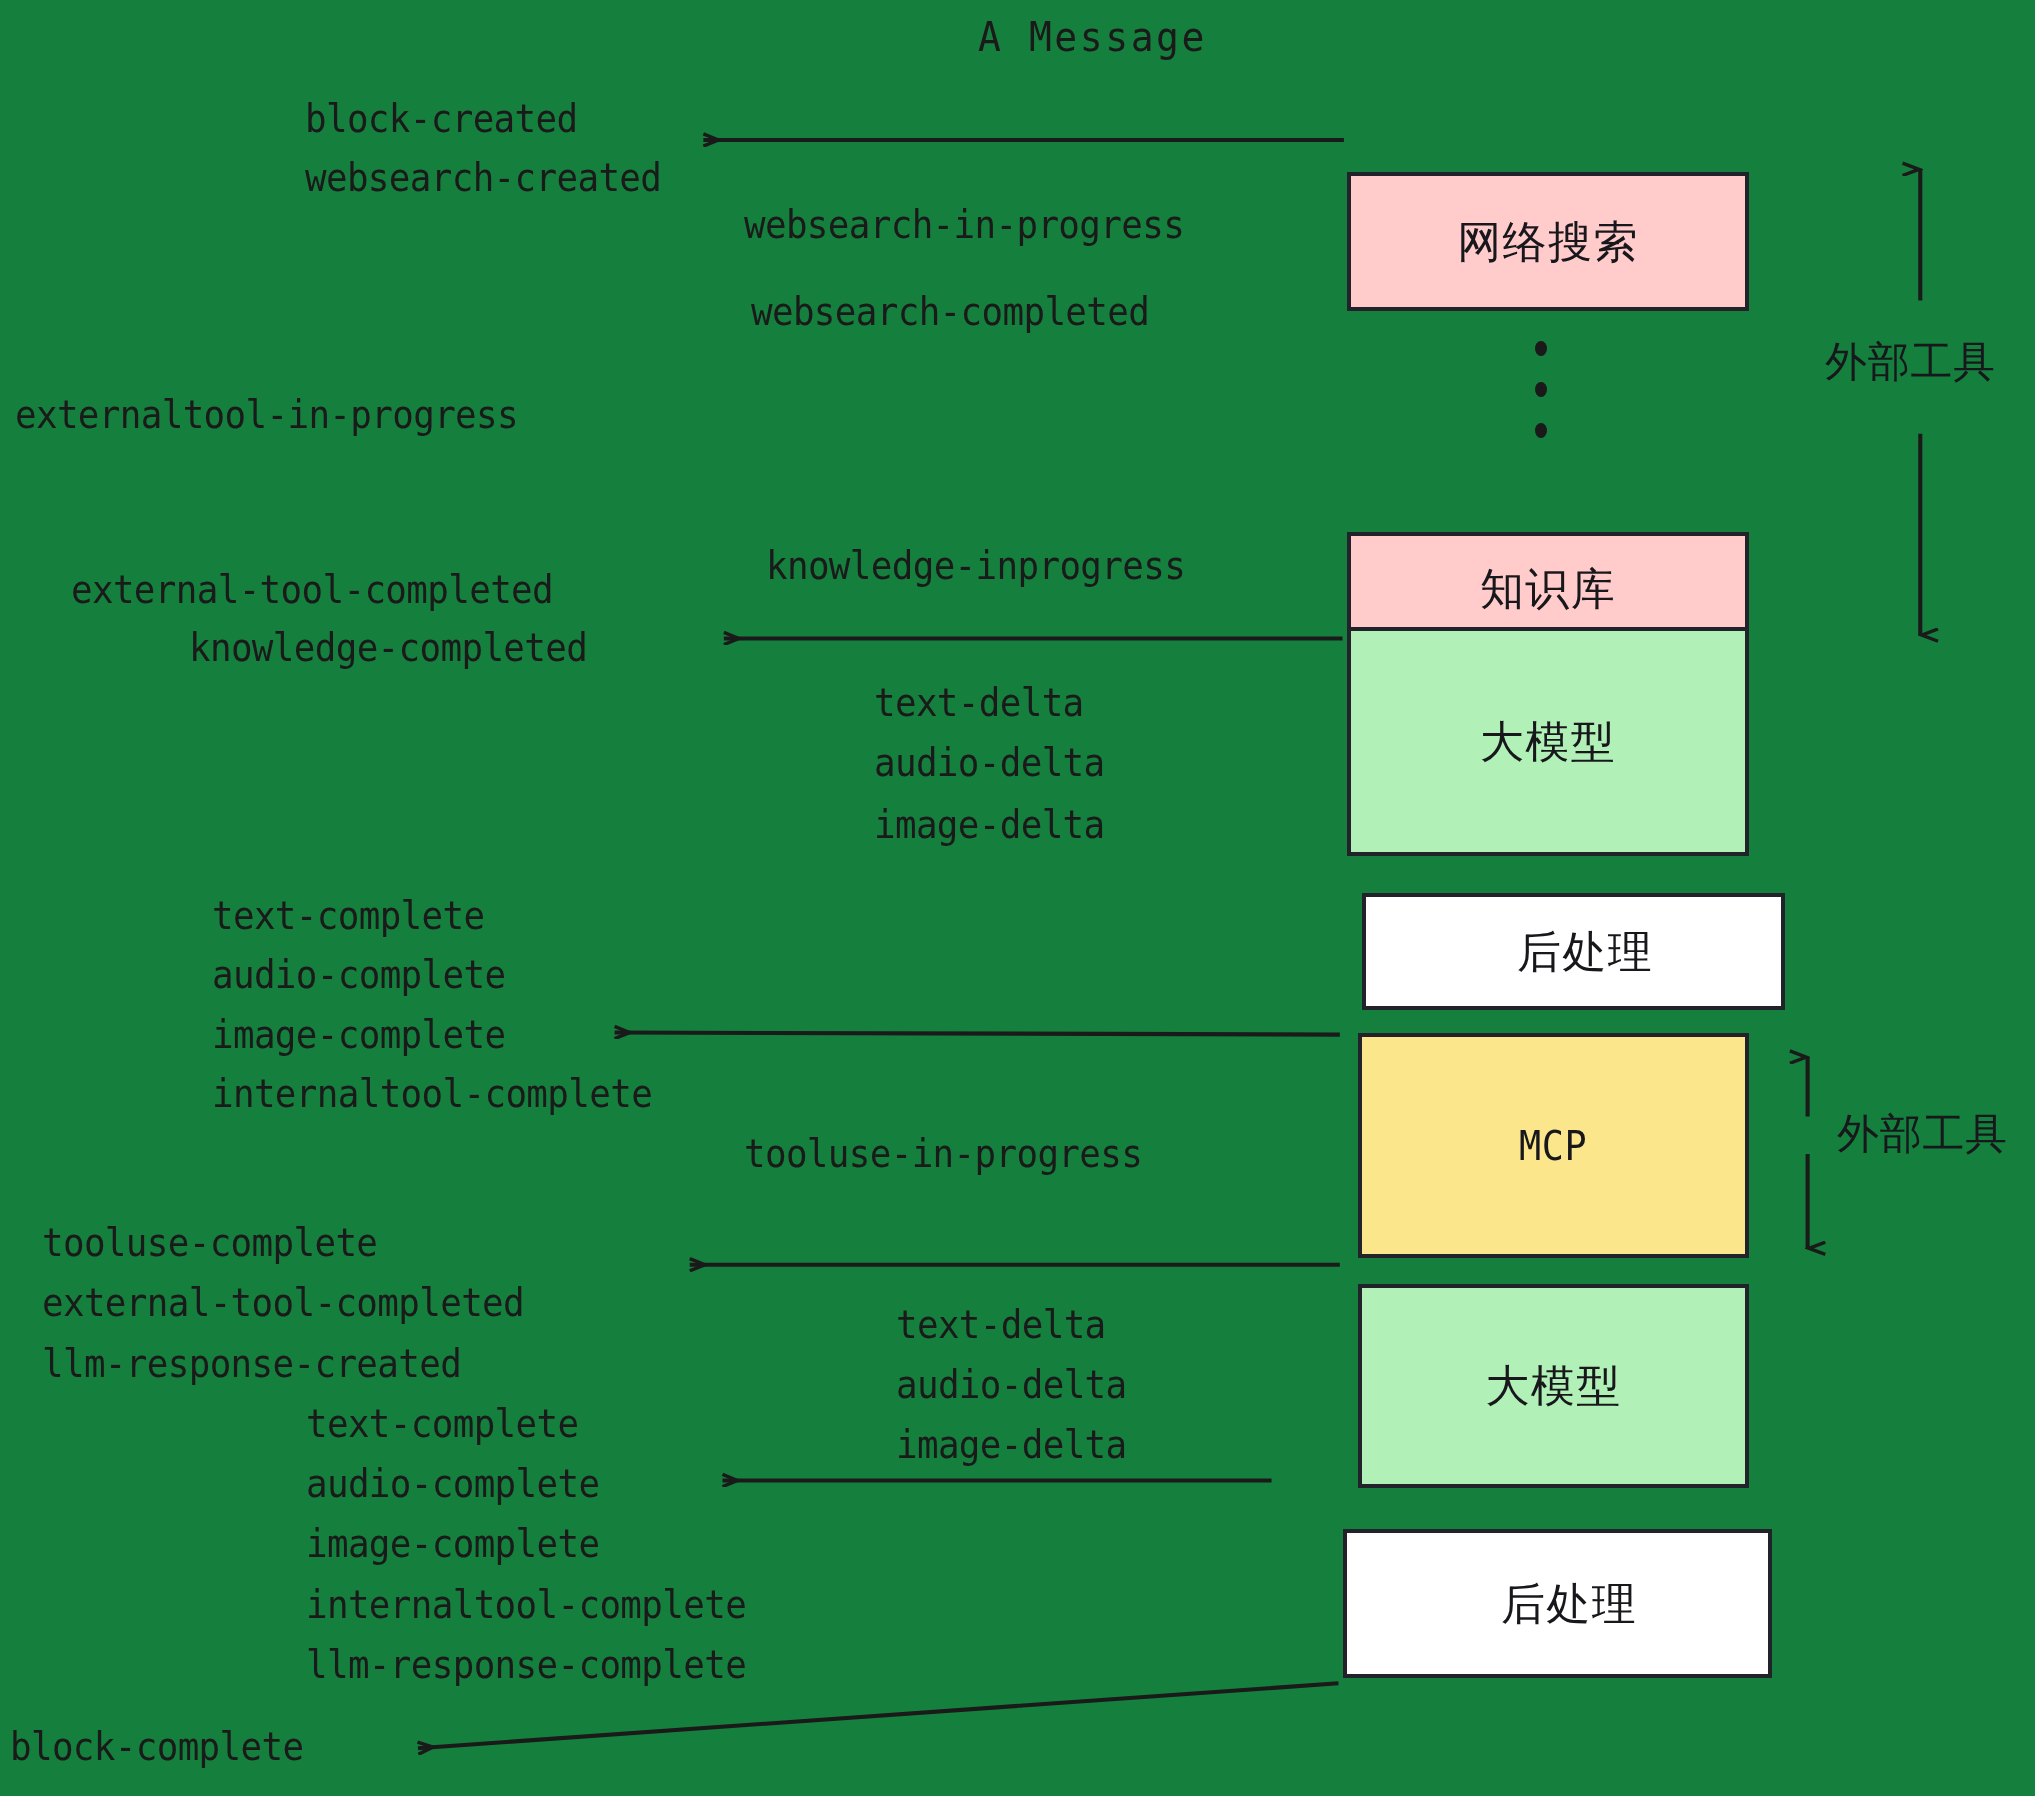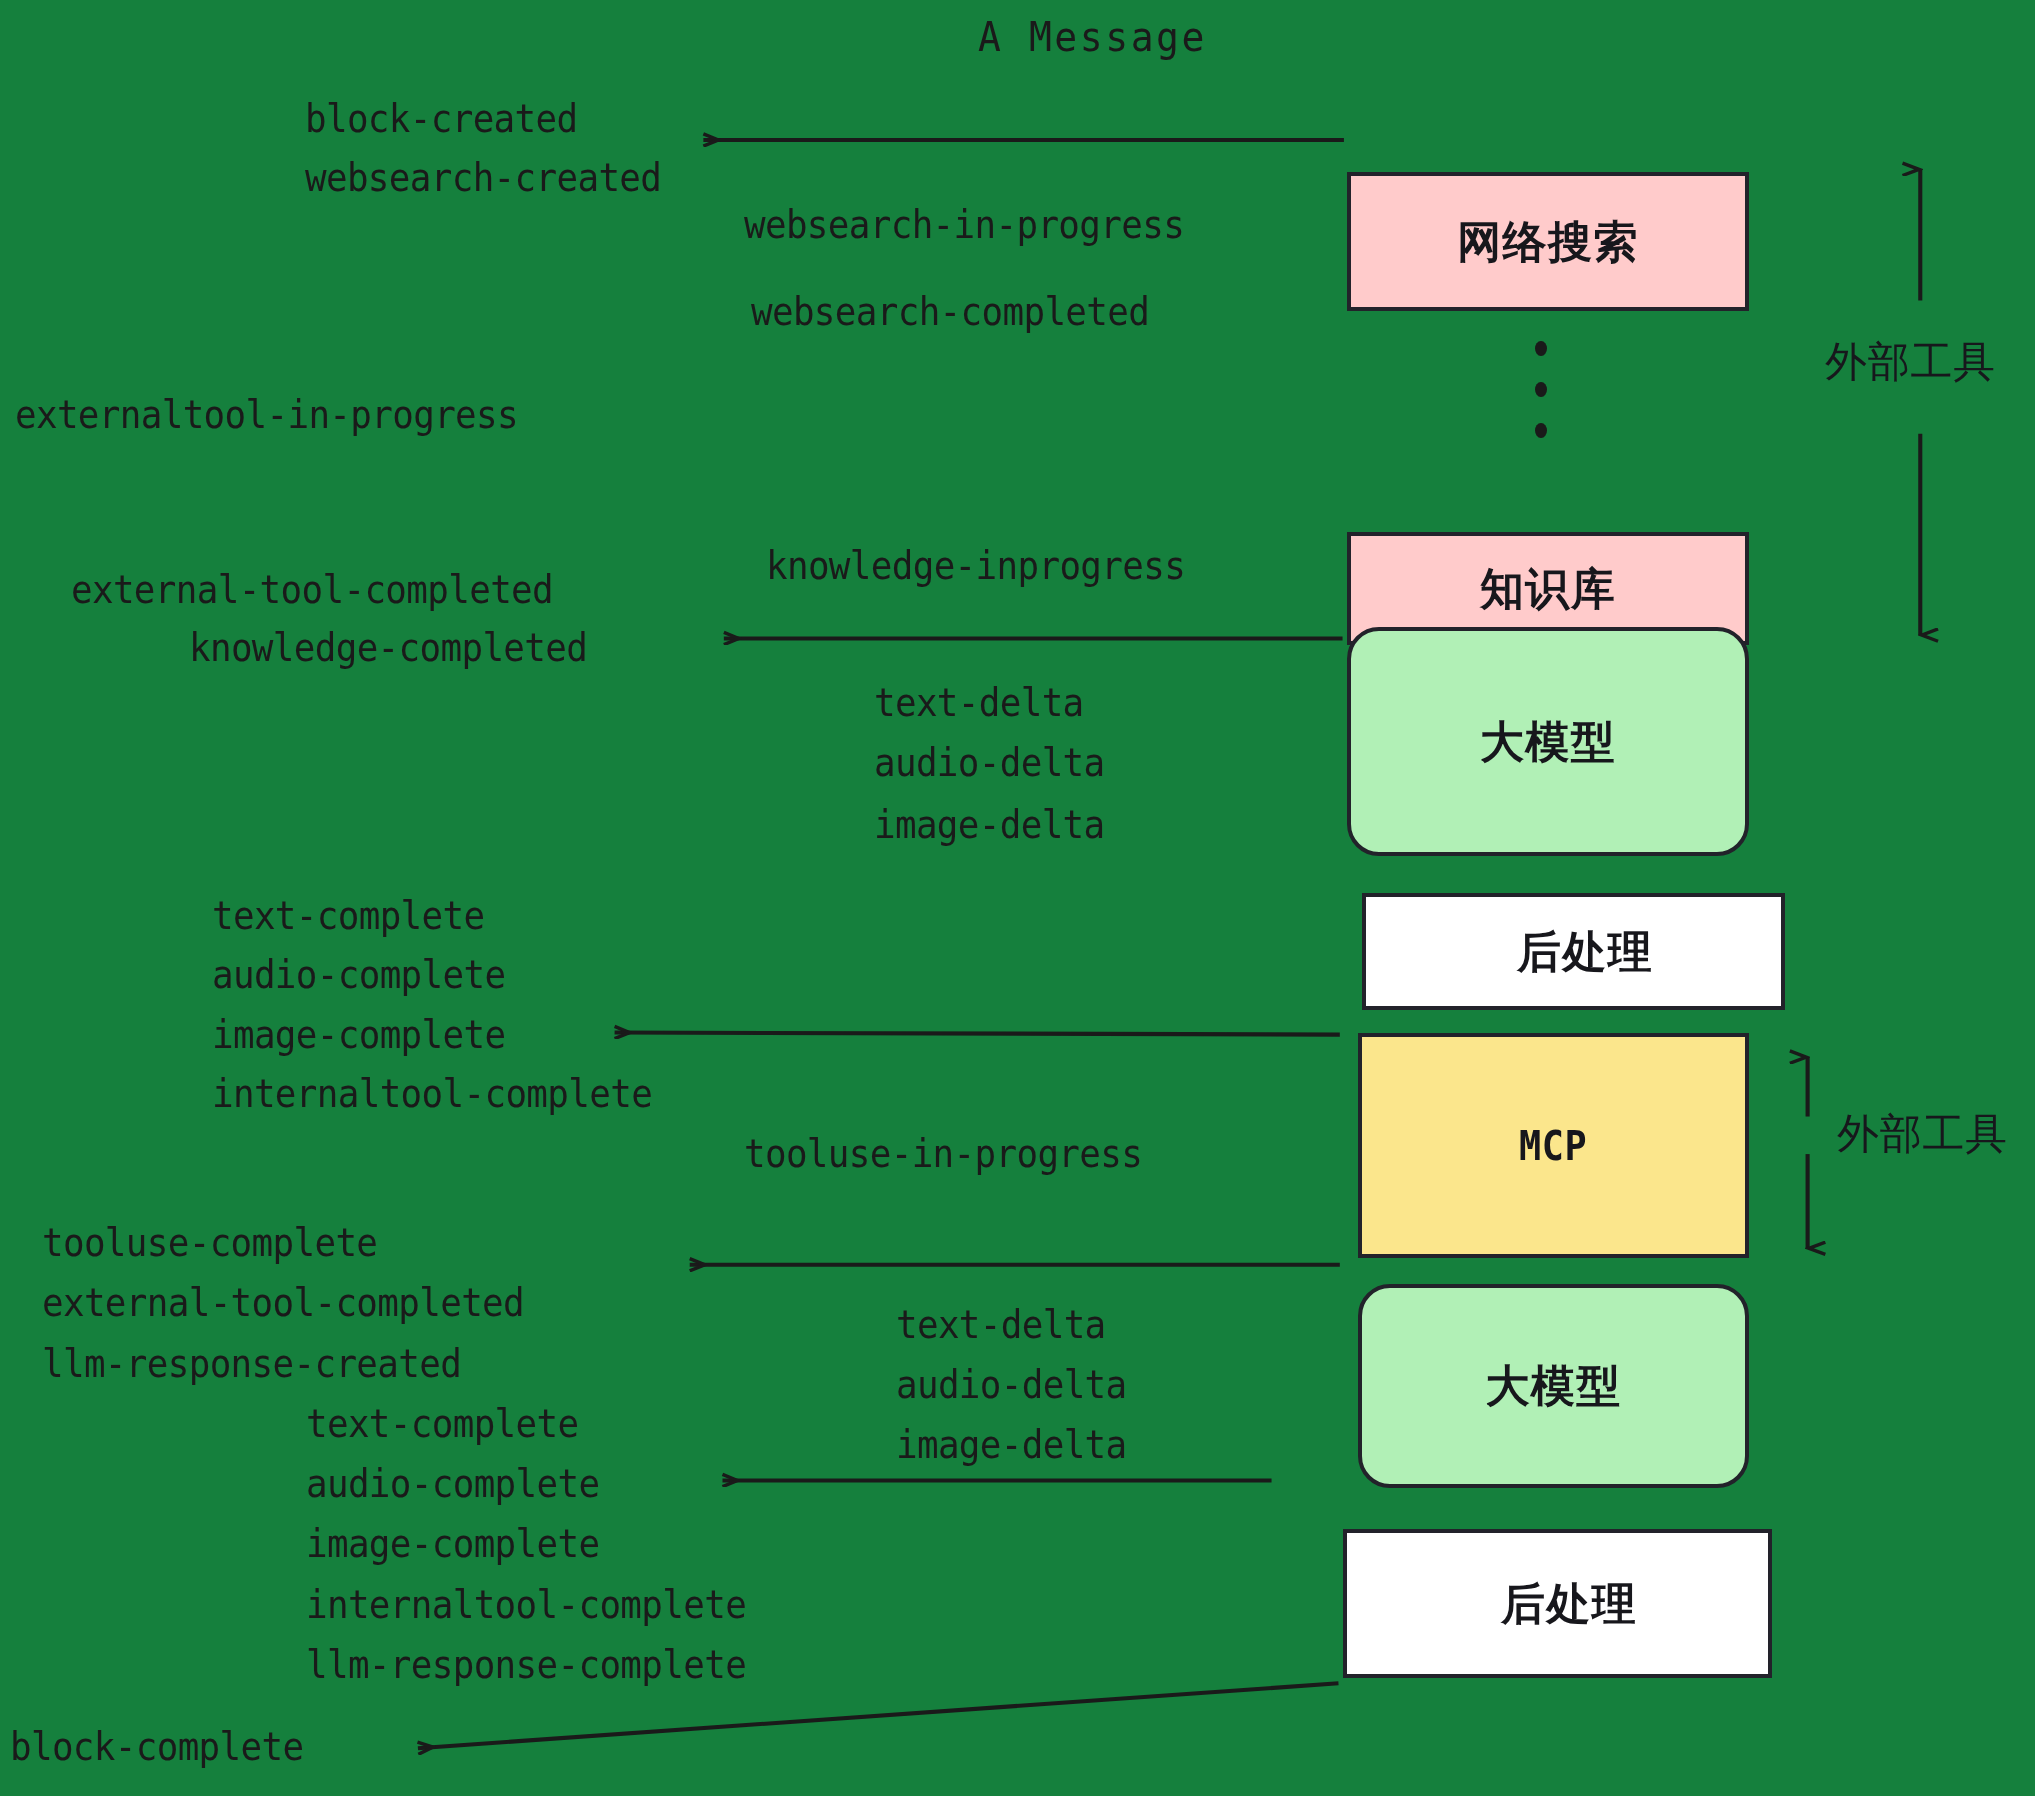--- a/index.html
+++ b/index.html
@@ -37,37 +37,36 @@
     transform-origin:left center;
   }
   
   .box{
     position:absolute;
     box-sizing:border-box;
     border:4.8px solid #22222a;
     display:flex;
     align-items:center;
     justify-content:center;
-    font-weight:bold;
   }
   .box > span{
     font-family:"DejaVu Sans","Liberation Sans",sans-serif;
     font-size:44px;
     color:#17171c;
     letter-spacing:1.4px;
     line-height:1;
   }
   .box.mcp > span{
     font-family:"DejaVu Sans Mono","Liberation Mono",monospace;
     font-size:40px;
     letter-spacing:0.7px;
     transform:scaleX(0.92);
   }
   .pink{background:#FFCBCB;}
-  .green{background:#B1F0B6;border-radius:32px;}
+  .green{background:#B1F0B6;}
   .yellow{background:#FBE68C;}
   .white{background:#ffffff;padding-left:23px;}
   
   .sidelabel{
     position:absolute;
     white-space:nowrap;
     font-family:"DejaVu Sans","Liberation Sans",sans-serif;
     font-size:42px;
     color:#17171c;
     letter-spacing:0.7px;

